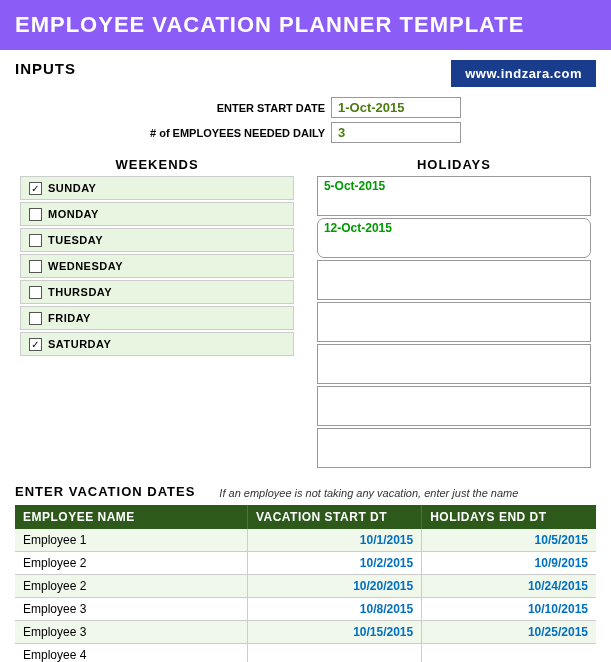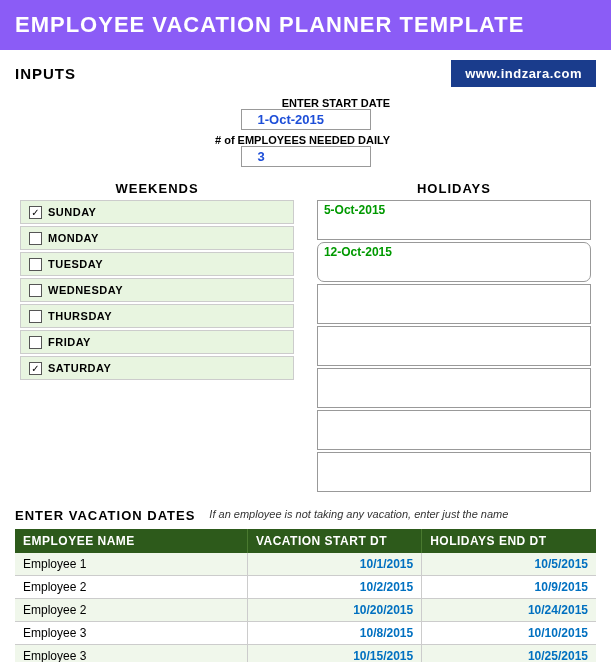--- a/index.html
+++ b/index.html
@@ -22,21 +22,21 @@
       letter-spacing: 1px;
     }
 
     .content {
       padding: 10px 15px;
     }
 
     .inputs-row {
       display: flex;
       justify-content: space-between;
-      align-items: center;
+      align-items: flex-start;
       margin-bottom: 10px;
     }
 
     .inputs-label {
       font-size: 15px;
       font-weight: bold;
       color: #000;
       letter-spacing: 1px;
     }
 
@@ -51,37 +51,36 @@
 
     .form-section {
       margin-bottom: 14px;
     }
 
     .form-row {
       display: flex;
       align-items: center;
       justify-content: center;
       margin-bottom: 4px;
-      flex-direction: column;
     }
 
     .form-label {
       text-align: right;
       font-size: 11px;
       font-weight: bold;
       color: #000;
       margin-right: 6px;
       min-width: 175px;
     }
 
     .form-input {
       border: 1px solid #999;
-      padding: 2px 16px;
+      padding: 2px 6px;
       font-size: 13px;
-      color: #1d4ed8;
+      color: #4d7c0f;
       font-weight: bold;
       width: 130px;
       background: #fff;
     }
 
     .two-col-section {
       display: flex;
       justify-content: space-between;
       margin-bottom: 14px;
       padding: 0 5px;
@@ -153,23 +152,23 @@
     .holiday-input.empty {
       color: #000;
     }
 
     .vacation-section {
       margin-top: 4px;
     }
 
     .vacation-header-row {
       display: flex;
-      align-items: flex-start;
+      align-items: flex-end;
       margin-bottom: 6px;
-      gap: 14px;
+      gap: 24px;
     }
 
     .vacation-enter-label {
       font-size: 13px;
       font-weight: bold;
       color: #000;
       letter-spacing: 1px;
     }
 
     .vacation-note {

